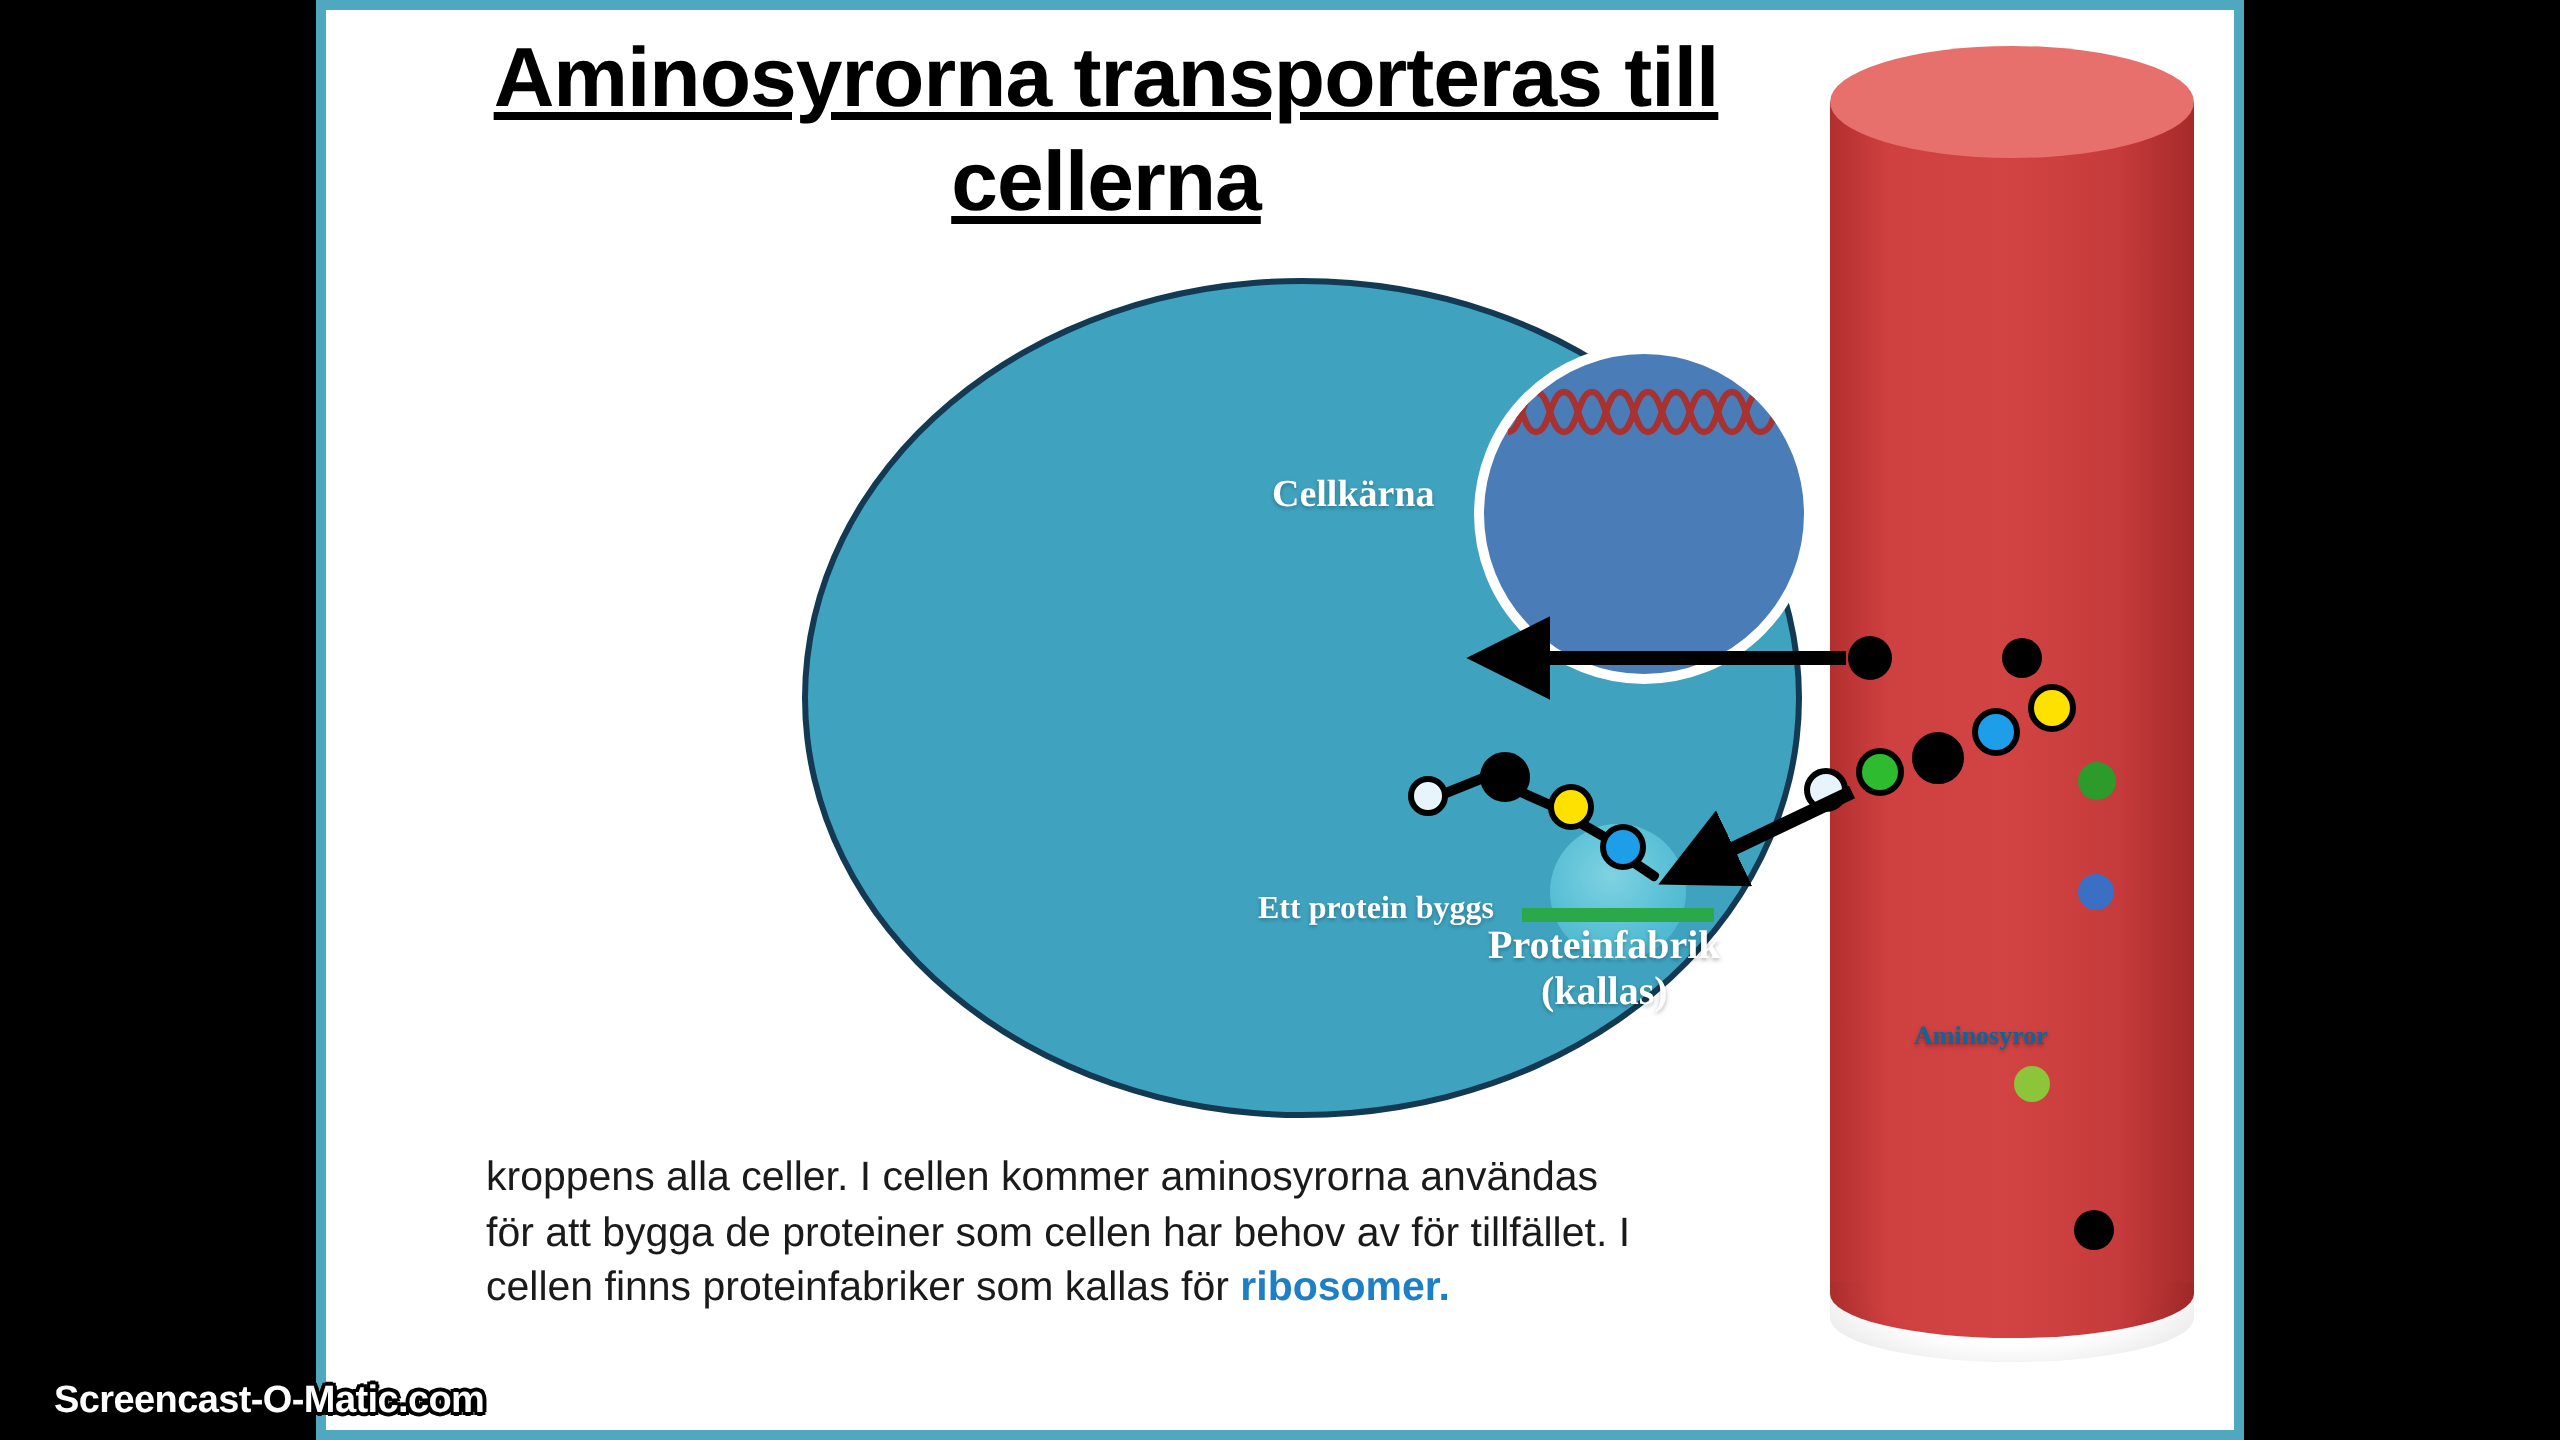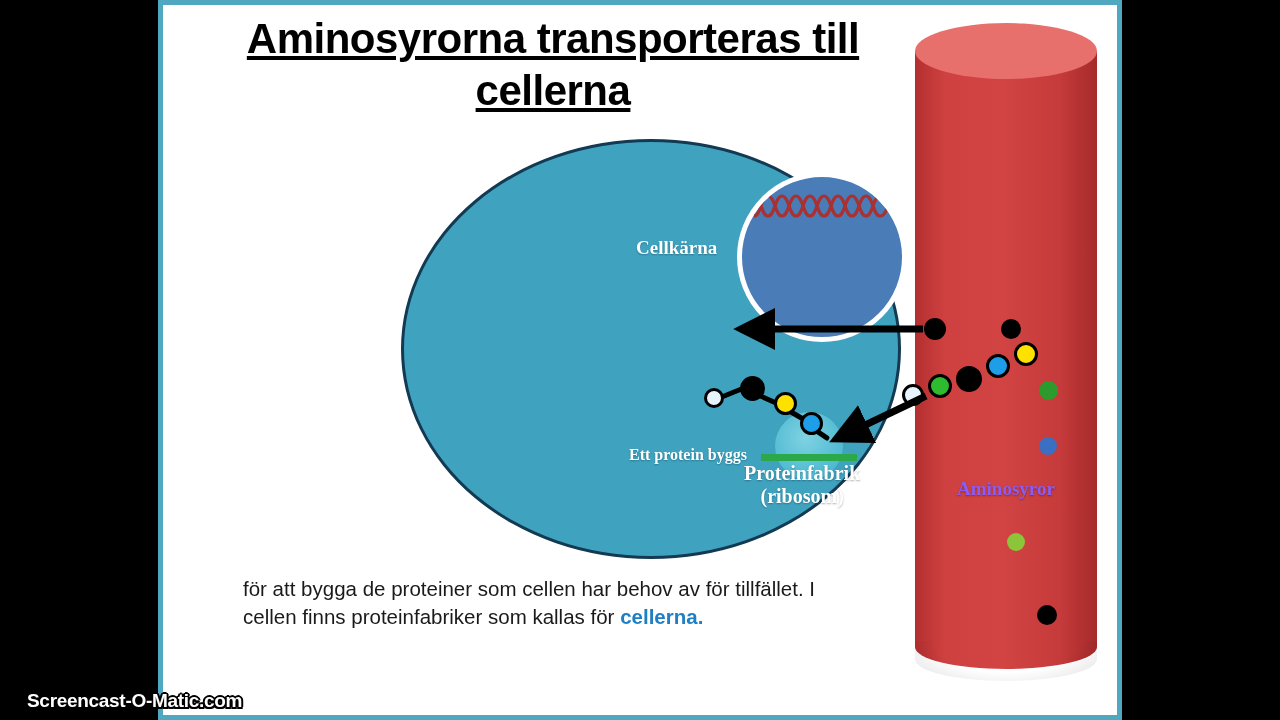--- a/index.html
+++ b/index.html
@@ -89,24 +89,25 @@
 
   .aa-dot {
     position: absolute;
     border-radius: 50%;
   }
 
   #vessel-label {
     position: absolute;
     font-family: "Liberation Serif", serif;
     font-weight: bold;
-    font-size: 19px;
-    color: #8b5cf6;
+    font-size: 13px;
+    color: #0369a1;
     white-space: nowrap;
     text-shadow: 0 1px 2px rgba(0,0,0,0.35);
+    margin-top: 32px;
   }
 
   
   #cell {
     position: absolute;
     left: 238px;
     top: 134px;
     width: 500px;
     height: 420px;
     background: #3fa3c0;
@@ -282,21 +283,21 @@
 
       <div id="ribosome">
         <div id="ribosome-circle"></div>
         <div id="ribosome-bar"></div>
       </div>
 
       <div class="cell-label" id="label-protein">Ett protein byggs</div>
 
       <div class="cell-label" id="label-factory">
         <div>Proteinfabrik</div>
-        <div>(ribosom)</div>
+        <div>(kallas)</div>
       </div>
 
       <div class="chain" style="left:300px; top:240px; width:150px; height:80px;">
         <div class="link" style="left:14px; top:14px; width:32px; transform:rotate(-22deg);"></div>
         <div class="link" style="left:44px; top:6px; width:34px; transform:rotate(24deg);"></div>
         <div class="link" style="left:74px; top:20px; width:32px; transform:rotate(30deg);"></div>
         <div class="link" style="left:100px; top:38px; width:30px; transform:rotate(34deg);"></div>
 
         <div class="bead" style="left:0px;  top:6px;  width:20px; height:20px; background:#e8f4fb;"></div>
         <div class="bead" style="left:36px; top:-6px; width:25px; height:25px; background:#000000;"></div>
@@ -326,21 +327,22 @@
       <defs>
         <marker id="ah2" markerWidth="6" markerHeight="6" refX="4.6" refY="3" orient="auto" markerUnits="strokeWidth">
           <path d="M0,0 L6,3 L0,6 Z" fill="#000000"></path>
         </marker>
       </defs>
       <line x1="200" y1="24" x2="20" y2="24" stroke="#000000" stroke-width="7" marker-end="url(#ah2)"></line>
       <circle cx="212" cy="24" r="11" fill="#000000"></circle>
     </svg>
 
     <div id="caption">
+      <div>kroppens alla celler. I cellen kommer aminosyrorna användas</div>
       <div>för att bygga de proteiner som cellen har behov av för tillfället. I</div>
-      <div><span>cellen finns proteinfabriker som kallas för </span><span class="link-word">cellerna.</span></div>
+      <div><span>cellen finns proteinfabriker som kallas för </span><span class="link-word">ribosomer.</span></div>
     </div>
 
   </div>
 
   <div id="watermark">Screencast-O-Matic.com</div>
 
 </div>
 
 </body></html>

